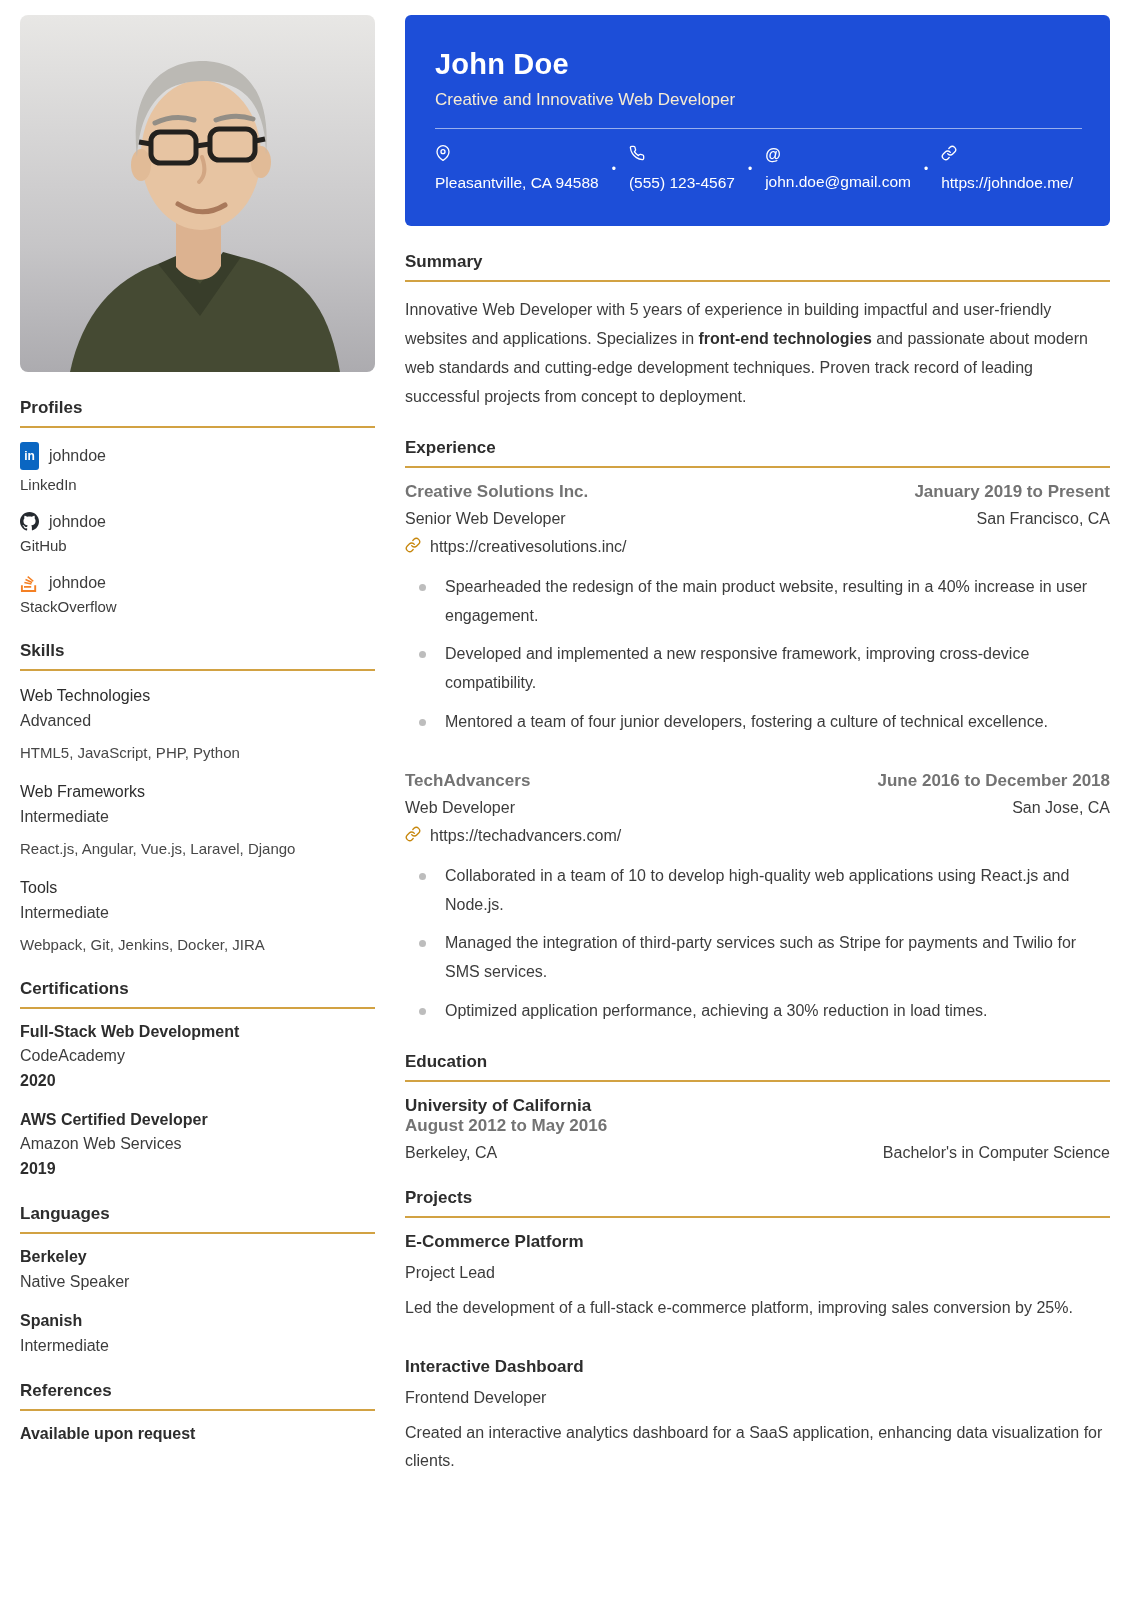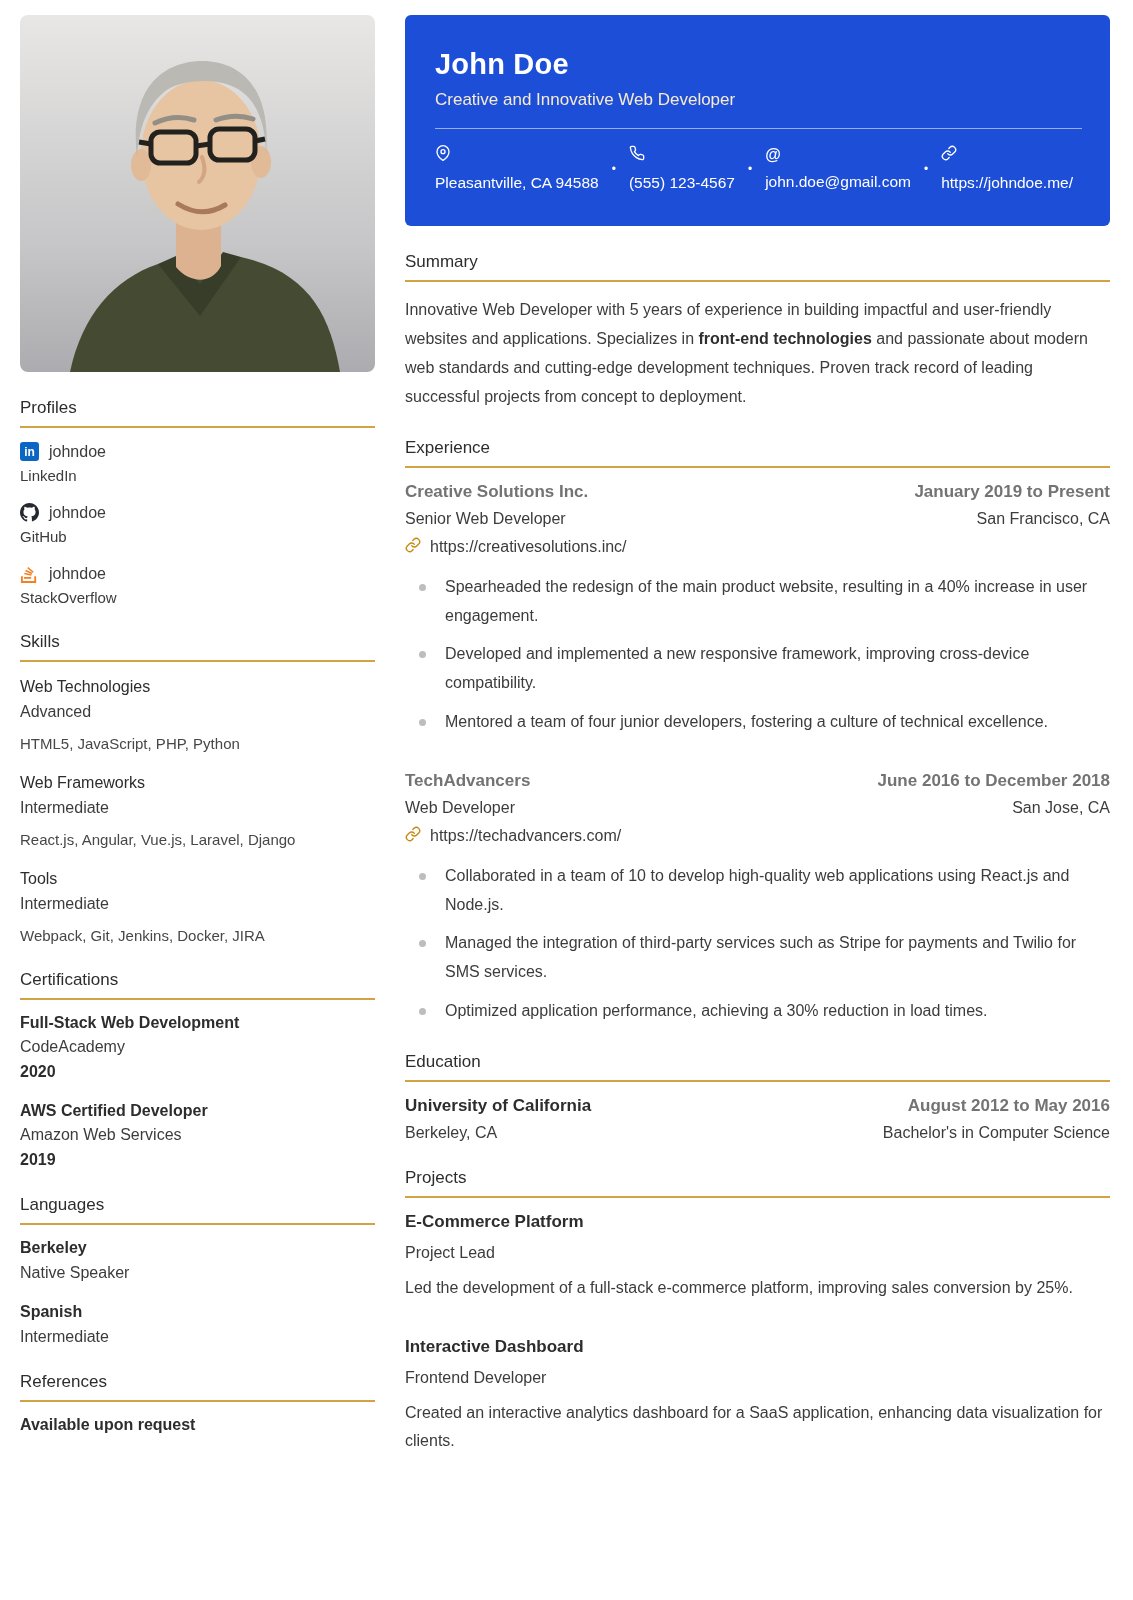--- a/index.html
+++ b/index.html
@@ -11,31 +11,31 @@
     color: #3c3c3c;
   }
   .page { display: flex; gap: 30px; padding: 15px 23px 0 20px; }
 
   
   .sidebar { width: 355px; flex: 0 0 355px; }
   .photo-frame { width: 355px; height: 357px; border-radius: 8px; overflow: hidden; }
   .photo-frame svg { display: block; }
 
   .sec-heading {
-    font-size: 17px; font-weight: normal; color: #2d2d2d;
+    font-size: 17px; font-weight: bold; color: #2d2d2d;
     margin: 0 0 14px 0; padding-bottom: 8px;
     border-bottom: 2px solid #D2A243;
   }
   .sidebar section { margin-top: 26px; }
 
   .profile-item { margin-bottom: 19px; }
   .profile-row { display: flex; align-items: center; gap: 10px; font-size: 16px; }
   .profile-network { font-size: 15px; margin-top: 6px; }
   .li-badge {
-    width: 19px; height: 19px; background: #0A66C2; color: #fff;
+    width: 19px; height: 28px; background: #0A66C2; color: #fff;
     border-radius: 3px; font-size: 12px; font-weight: bold;
     display: inline-flex; align-items: center; justify-content: center;
   }
   .gh-icon svg, .so-icon svg { display: block; }
 
   .skill-item { margin-bottom: 22px; }
   .skill-name { font-size: 16px; font-weight: normal; color: #2d2d2d; margin-top: 16px; }
   .skill-level { font-size: 16px; margin-top: 7px; }
   .skill-keywords { font-size: 15px; margin-top: 14px; color: #474747; }
 
@@ -80,21 +80,21 @@
   ul.bullets { list-style: none; margin: 16px 0 0 0; padding: 0 0 0 14px; }
   ul.bullets li {
     position: relative; padding-left: 26px;
     font-size: 16px; line-height: 1.8; margin-bottom: 10px;
   }
   ul.bullets li::before {
     content: ""; position: absolute; left: 0; top: 11px;
     width: 7px; height: 7px; border-radius: 50%; background: #bdbdbd;
   }
 
-  .edu-head { display: flex; justify-content: space-between; align-items: baseline; }
+  .edu-head { display: flex; justify-content: space-between; align-items: baseline; flex-direction: column; }
   .school { font-size: 17px; font-weight: bold; color: #2d2d2d; }
   .edu-sub { display: flex; justify-content: space-between; margin-top: 8px; font-size: 16px; gap: 32px; }
 
   .proj + .proj { margin-top: 34px; }
   .proj-name { font-size: 17px; font-weight: bold; color: #2d2d2d; }
   .proj-role { font-size: 16px; margin-top: 12px; }
   .proj-desc { margin: 12px 0 0 0; font-size: 16px; line-height: 1.8; }
 </style>
 </head>
 <body>

